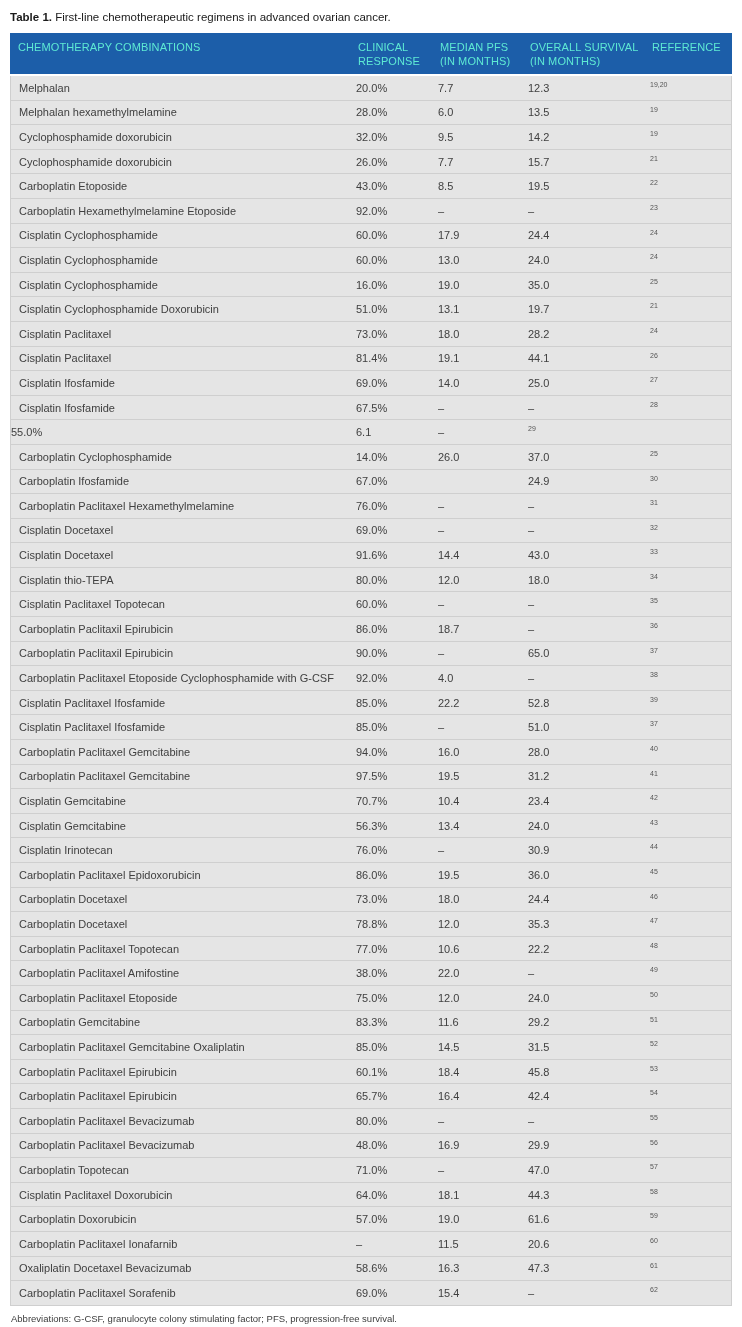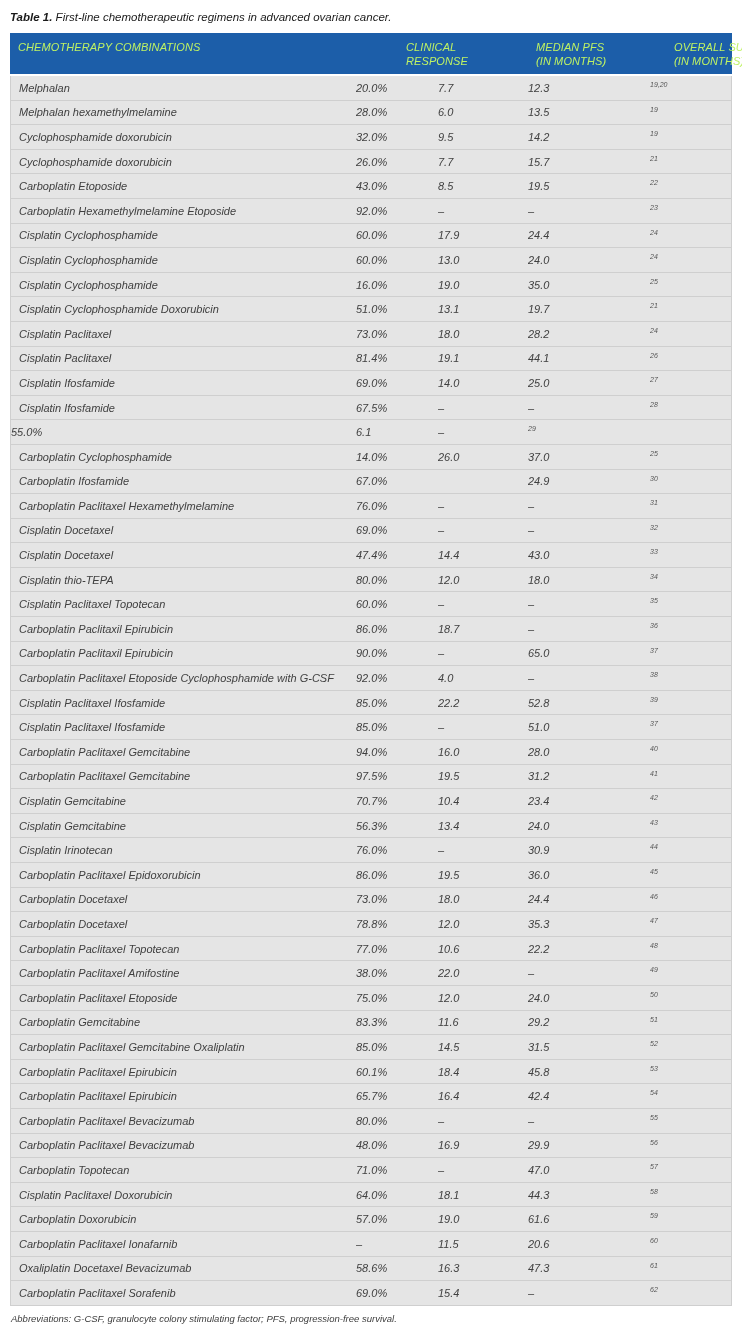--- a/index.html
+++ b/index.html
@@ -3,32 +3,31 @@
 <meta charset="utf-8">
 <style>
   * { margin: 0; padding: 0; box-sizing: border-box; }
   html, body { background: #ffffff; }
   body {
     width: 742px; height: 1327px;
     font-family: "Liberation Sans", "DejaVu Sans", sans-serif;
     color: #3d3d3d;
     overflow: hidden;
   }
-  .page { padding: 8px 10px 0 10px; font-style: italic; }
+  .page { padding: 8px 10px 0 10px; }
   .caption { font-size: 11.5px; color: #1a1a1a; margin: 2px 0 9px 0; line-height: 14px; }
   .caption .cap-label { font-weight: bold; }
   .tbl { width: 722px; }
   .thead {
     background: #1c5ea9;
-    color: #bef264;
+    color: #5eead4;
     display: grid;
     grid-template-columns: 346px 82px 90px 122px 82px;
     min-height: 37px;
     padding: 5px 4px 4px 0;
-    gap: 48px;
   }
   .thead .hcell {
     font-size: 11px;
     line-height: 14px;
     padding: 2px 6px 2px 2px;
     letter-spacing: 0.1px;
   }
   .thead .hcell:first-child { padding-left: 8px; }
   .tbody {
     margin-top: 2px;
@@ -211,21 +210,21 @@
         </div>
         <div class="row">
           <div class="cell name">Cisplatin Docetaxel</div>
           <div class="cell">69.0%</div>
           <div class="cell">–</div>
           <div class="cell">–</div>
           <div class="cell ref">32</div>
         </div>
         <div class="row">
           <div class="cell name">Cisplatin Docetaxel</div>
-          <div class="cell">47.4%</div>
+          <div class="cell">91.6%</div>
           <div class="cell">14.4</div>
           <div class="cell">43.0</div>
           <div class="cell ref">33</div>
         </div>
         <div class="row">
           <div class="cell name">Cisplatin thio-TEPA</div>
           <div class="cell">80.0%</div>
           <div class="cell">12.0</div>
           <div class="cell">18.0</div>
           <div class="cell ref">34</div>

